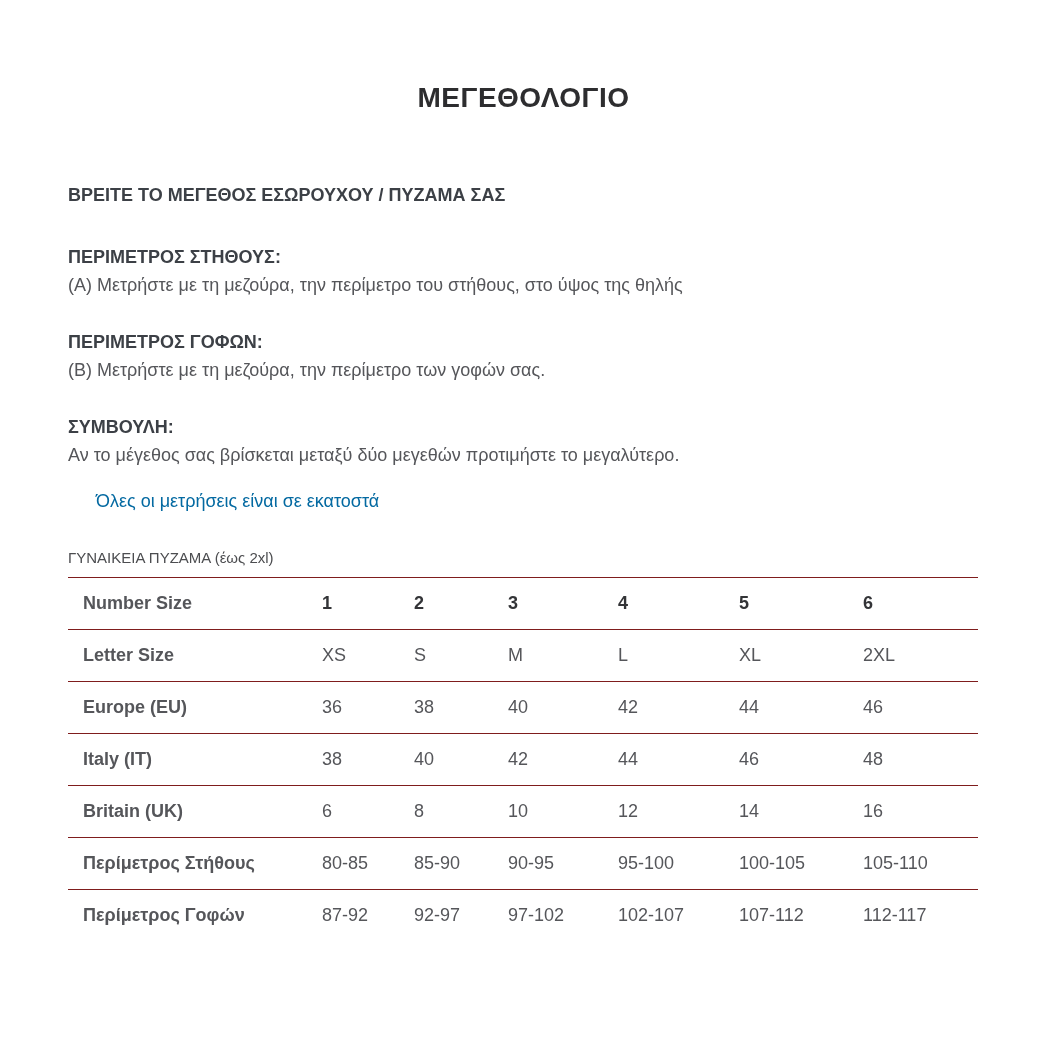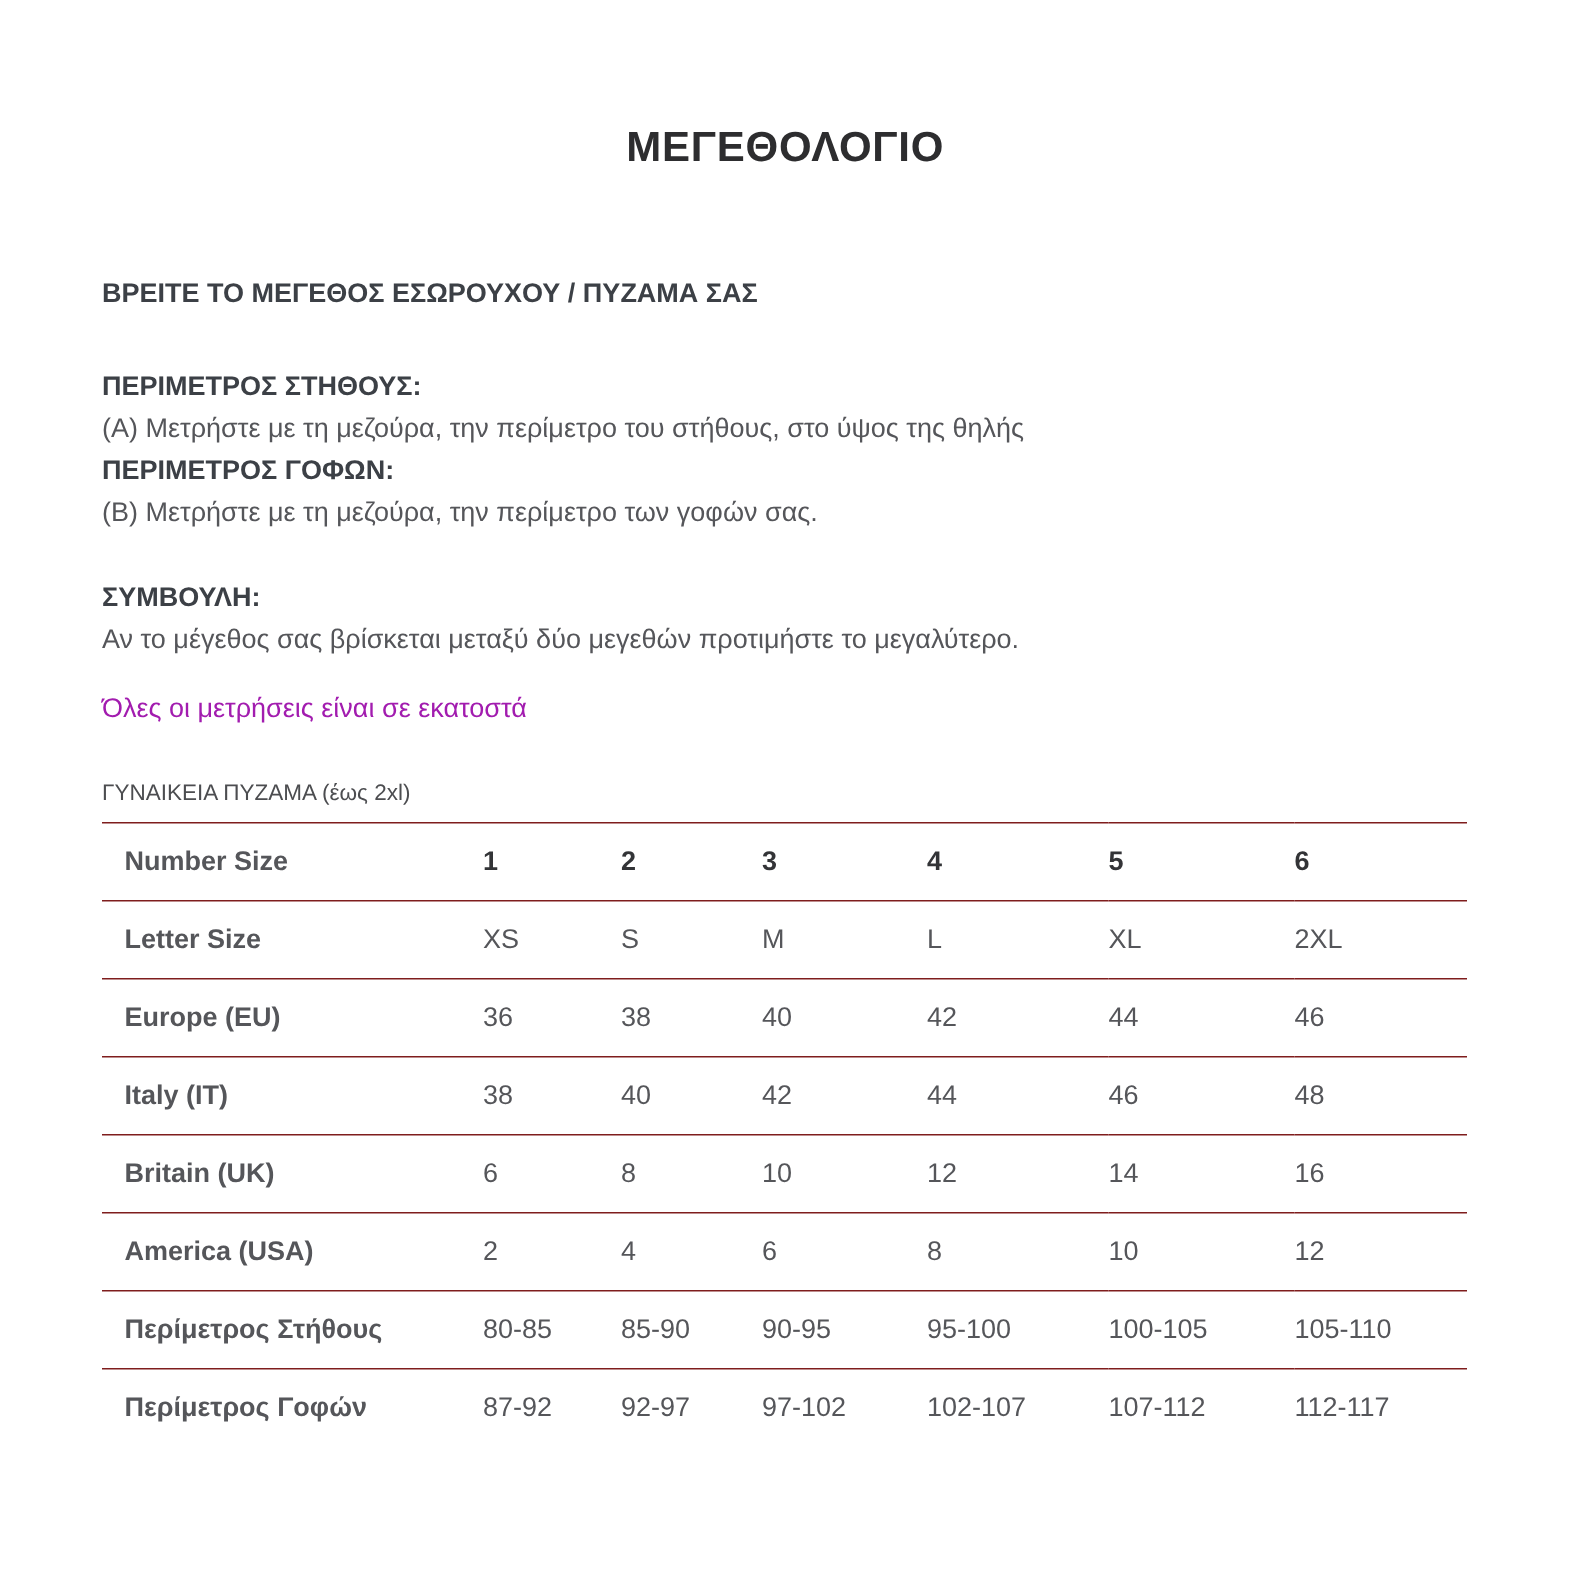--- a/index.html
+++ b/index.html
@@ -39,28 +39,29 @@
     font-weight: bold;
     color: #3c4046;
   }
   .section-body {
     font-size: 18px;
     line-height: 28px;
     font-weight: normal;
     color: #55565a;
   }
   .sec-1 { margin-top: 34px; }
-  .sec-2 { }
+  .sec-2 { margin-top: 29px; }
   .sec-3 { margin-top: 29px; }
 
   .note {
     margin-top: 18px;
     font-size: 18px;
     line-height: 28px;
-    color: #a21caf;
+    color: #0369a1;
+    margin-left: 28px;
   }
 
   .table-title {
     margin-top: 29px;
     font-size: 15px;
     line-height: 28px;
     color: #4c4d50;
   }
 
   table.size-table {
@@ -173,30 +174,20 @@
         <td class="row-label">Britain (UK)</td>
 
       <td class="size-cell">6</td>
             <td class="size-cell">8</td>
             <td class="size-cell">10</td>
             <td class="size-cell">12</td>
             <td class="size-cell">14</td>
             <td class="size-cell">16</td>
           </tr>
           <tr>
-        <td class="row-label">America (USA)</td>
-
-      <td class="size-cell">2</td>
-            <td class="size-cell">4</td>
-            <td class="size-cell">6</td>
-            <td class="size-cell">8</td>
-            <td class="size-cell">10</td>
-            <td class="size-cell">12</td>
-          </tr>
-          <tr>
         <td class="row-label">Περίμετρος Στήθους</td>
 
       <td class="size-cell">80-85</td>
             <td class="size-cell">85-90</td>
             <td class="size-cell">90-95</td>
             <td class="size-cell">95-100</td>
             <td class="size-cell">100-105</td>
             <td class="size-cell">105-110</td>
           </tr>
           <tr>

